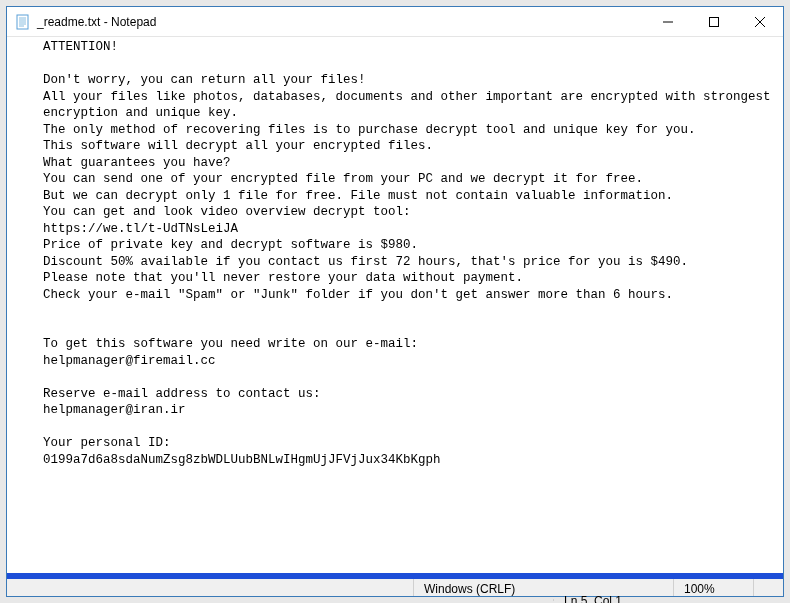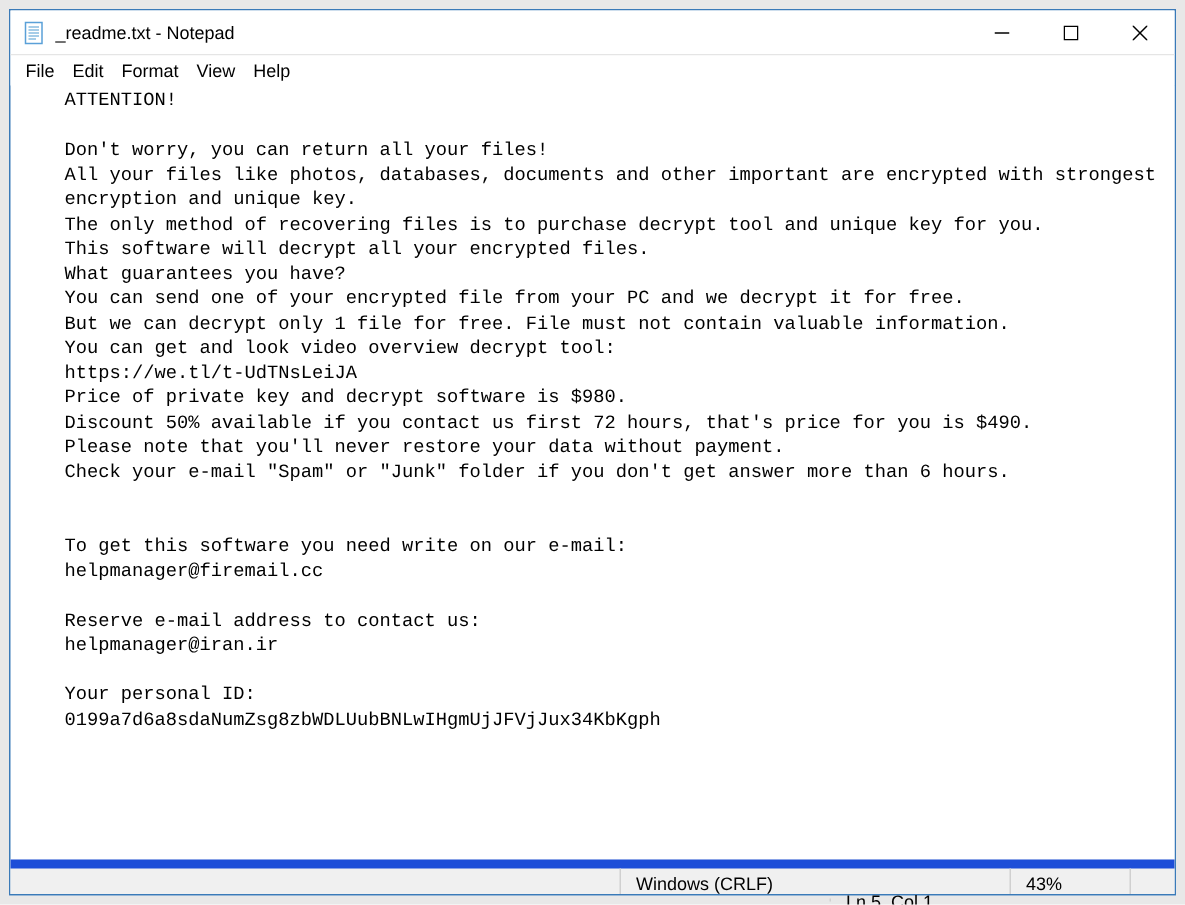--- a/index.html
+++ b/index.html
@@ -127,27 +127,20 @@
       </div>
       <div class="win-btn close">
         <svg viewBox="0 0 10 10">
             <line x1="0" y1="0" x2="10" y2="10" stroke="currentColor" stroke-width="1"></line>
             <line x1="10" y1="0" x2="0" y2="10" stroke="currentColor" stroke-width="1"></line>
           </svg>
       </div>
     </div>
   </div>
 
-  <div class="menubar">
-    <span class="menu-item">File</span>
-    <span class="menu-item">Edit</span>
-    <span class="menu-item">Format</span>
-    <span class="menu-item">View</span>
-    <span class="menu-item">Help</span>
-  </div>
 
   <div class="content">ATTENTION!
 
 Don't worry, you can return all your files!
 All your files like photos, databases, documents and other important are encrypted with strongest encryption and unique key.
 The only method of recovering files is to purchase decrypt tool and unique key for you.
 This software will decrypt all your encrypted files.
 What guarantees you have?
 You can send one of your encrypted file from your PC and we decrypt it for free.
 But we can decrypt only 1 file for free. File must not contain valuable information.
@@ -165,17 +158,17 @@
 Reserve e-mail address to contact us:
 helpmanager@iran.ir
 
 Your personal ID:
 0199a7d6a8sdaNumZsg8zbWDLUubBNLwIHgmUjJFVjJux34KbKgph</div>
 
   <div class="statusbar">
     <div class="status-spacer"></div>
     <div class="status-cell sc-enc">Windows (CRLF)</div>
     <div class="status-cell sc-pos">Ln 5, Col 1</div>
-    <div class="status-cell sc-zoom">43%</div>
+    <div class="status-cell sc-zoom">100%</div>
     <div class="status-cell sc-blank"></div>
   </div>
 
 </div>
 
 </body></html>

